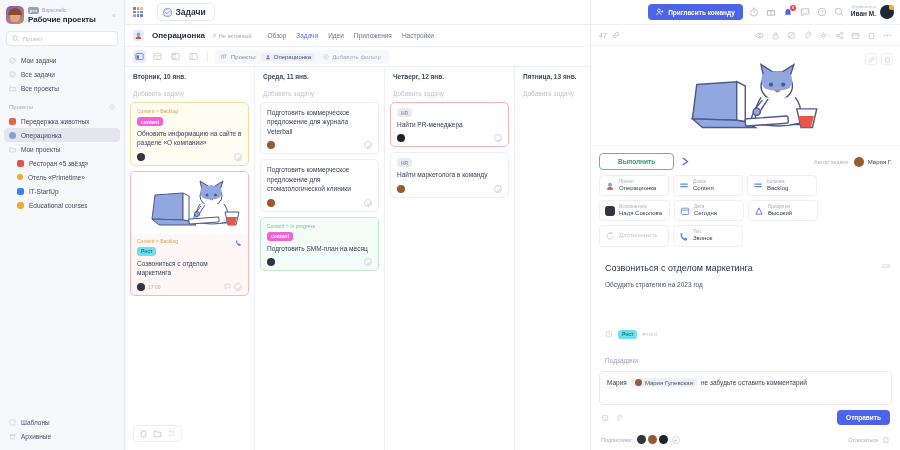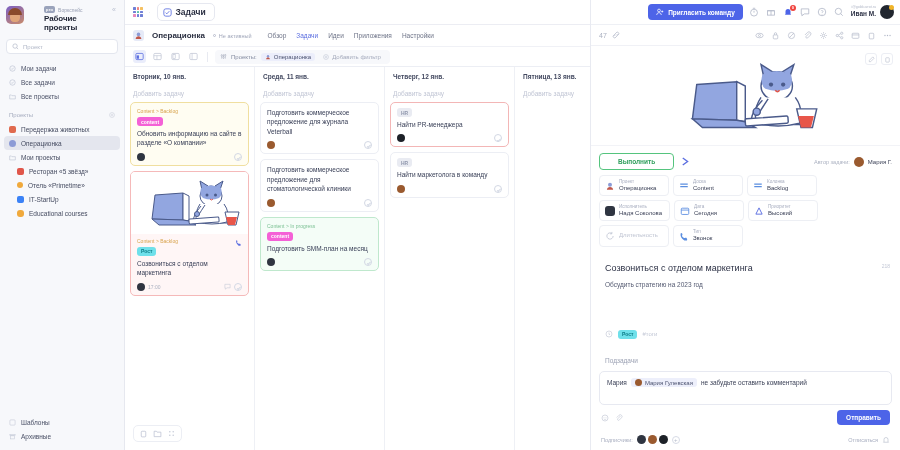--- a/index.html
+++ b/index.html
@@ -6,21 +6,21 @@
   body {
     width:900px; height:450px; overflow:hidden;
     font-family:"Liberation Sans", sans-serif;
     background:#f4f5f9; color:#2d3246; font-size:7px;
   }
   .app { display:flex; width:900px; height:450px; }
 
   
   .sidebar { width:125px; height:450px; background:#f7f8fb; border-right:1px solid #e6e8ef;
              display:flex; flex-direction:column; }
-  .ws-head { display:flex; align-items:flex-start; gap:20px; padding:6px 6px 7px 6px; }
+  .ws-head { display:flex; align-items:center; gap:4px; padding:6px 6px 7px 6px; }
   .ws-avatar { width:18px; height:18px; border-radius:5px; background:linear-gradient(150deg,#7a5fc4,#c98b6a);
                position:relative; overflow:hidden; flex:none; }
   .ws-avatar:after { content:""; position:absolute; left:4px; top:5px; width:10px; height:11px;
                border-radius:50% 50% 40% 40%; background:#e0a579; }
   .ws-avatar:before { content:""; position:absolute; left:2px; top:2px; width:14px; height:7px;
                border-radius:7px 7px 0 0; background:#8a4a2b; z-index:2;}
   .ws-meta { display:flex; flex-direction:column; gap:1px; min-width:0; flex:1; }
   .ws-row1 { display:flex; align-items:center; gap:3px; }
   .pro-badge { background:#9aa3bb; color:#fff; font-size:4px; padding:1px 2px; border-radius:2px;
                letter-spacing:.2px; font-weight:bold; }

